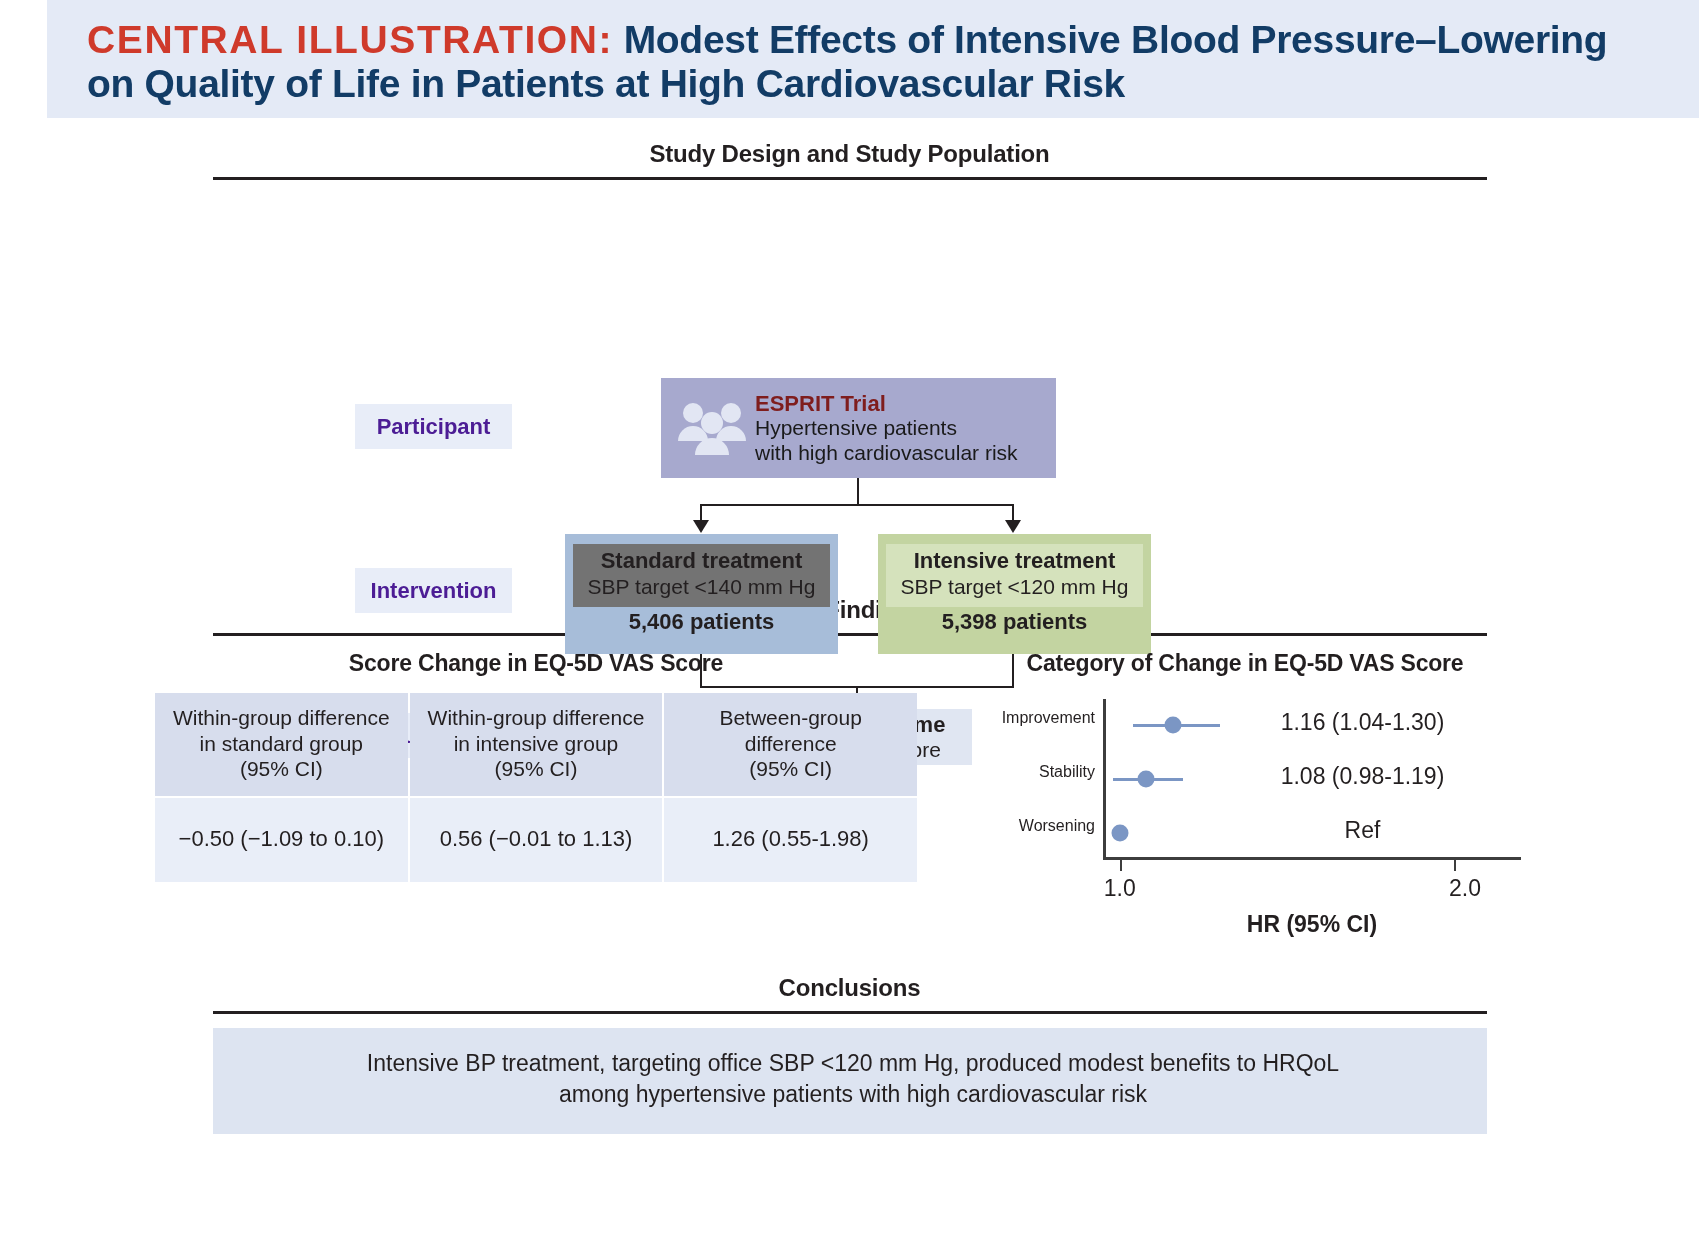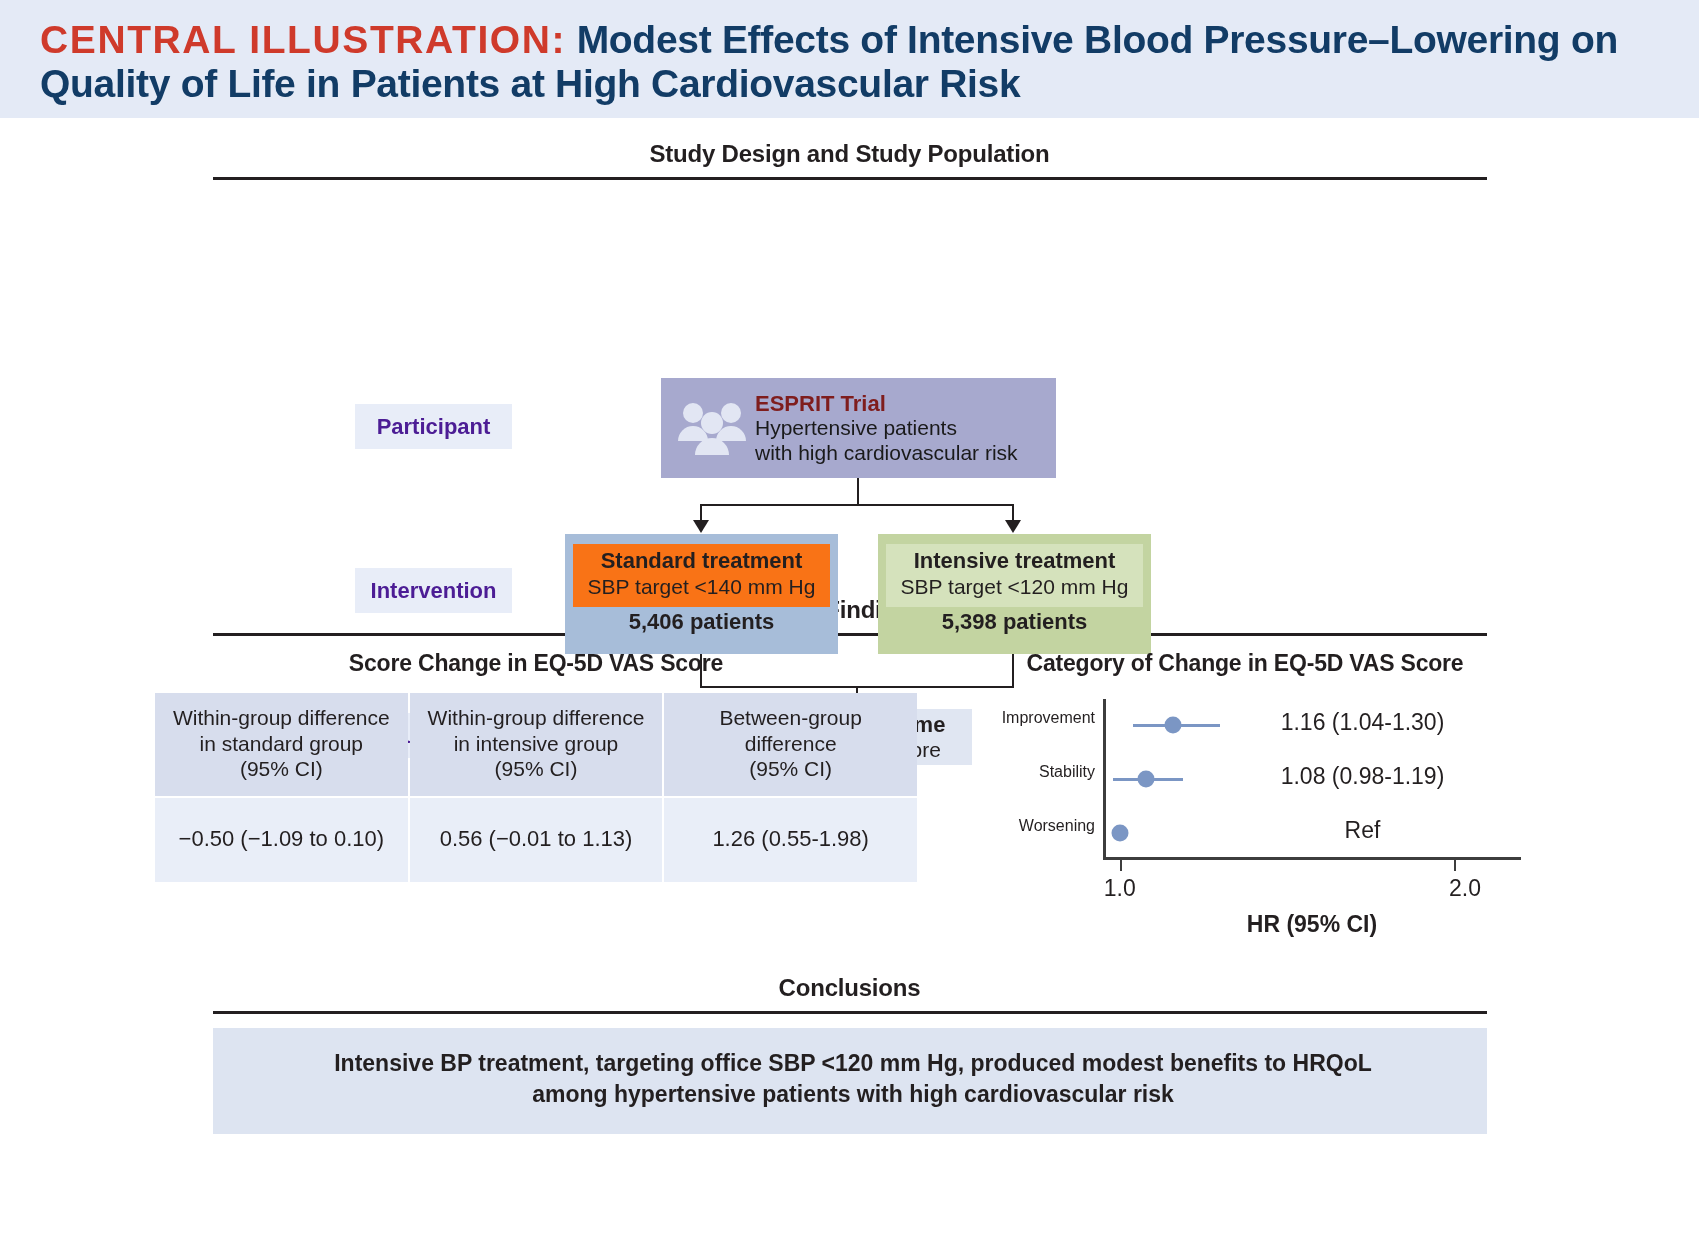--- a/index.html
+++ b/index.html
@@ -10,20 +10,21 @@
     color: #231f20;
     position: relative;
     overflow: hidden;
   }
 
   
   .header {
     background: #e4eaf6;
     padding: 18px 40px 22px 40px;
     height: 118px;
+    margin-left: 47px;
   }
   .header-line {
     font-size: 39px;
     font-weight: bold;
     color: #123c66;
     line-height: 1.14;
     letter-spacing: -0.3px;
     font-stretch: condensed;
   }
   .ci-label {
@@ -92,21 +93,21 @@
     width: 273px; height: 120px;
     padding-top: 4px;
     text-align: center;
   }
   #standard-box { left: 565px; background: #a7bdd9; }
   #intensive-box { left: 878px; background: #c3d4a1; }
   .tx-inner {
     margin: 6px 8px 0 8px;
     padding: 4px 0 6px 0;
   }
-  #standard-box .tx-inner { background: #f97316; }
+  #standard-box .tx-inner { background: #737373; }
   #intensive-box .tx-inner { background: #d5e2bc; }
   .tx-title { font-weight: bold; font-size: 22px; line-height: 1.2; }
   .tx-sub { font-size: 21px; line-height: 1.25; }
   .tx-n { font-weight: bold; font-size: 22px; margin-top: 2px; }
 
   
   #outcome-box {
     position: absolute;
     left: 742px; top: 529px;
     width: 230px; height: 56px;
@@ -242,21 +243,20 @@
   #conclusions { margin-top: -6px; }
   .conc-rule { width: 1274px; }
   #conclusion-box {
     width: 1274px;
     margin: 14px auto 0 auto;
     background: #dde4f1;
     text-align: center;
     padding: 20px 13px 24px 20px;
     font-size: 23px;
     line-height: 1.35;
-    font-weight: bold;
   }
 </style>
 </head>
 <body>
 
 <div class="header">
   <div class="header-line">
     <span class="ci-label">CENTRAL ILLUSTRATION:</span>
     <span>Modest Effects of Intensive Blood Pressure–Lowering on Quality of Life in Patients at High Cardiovascular Risk</span>
   </div>

